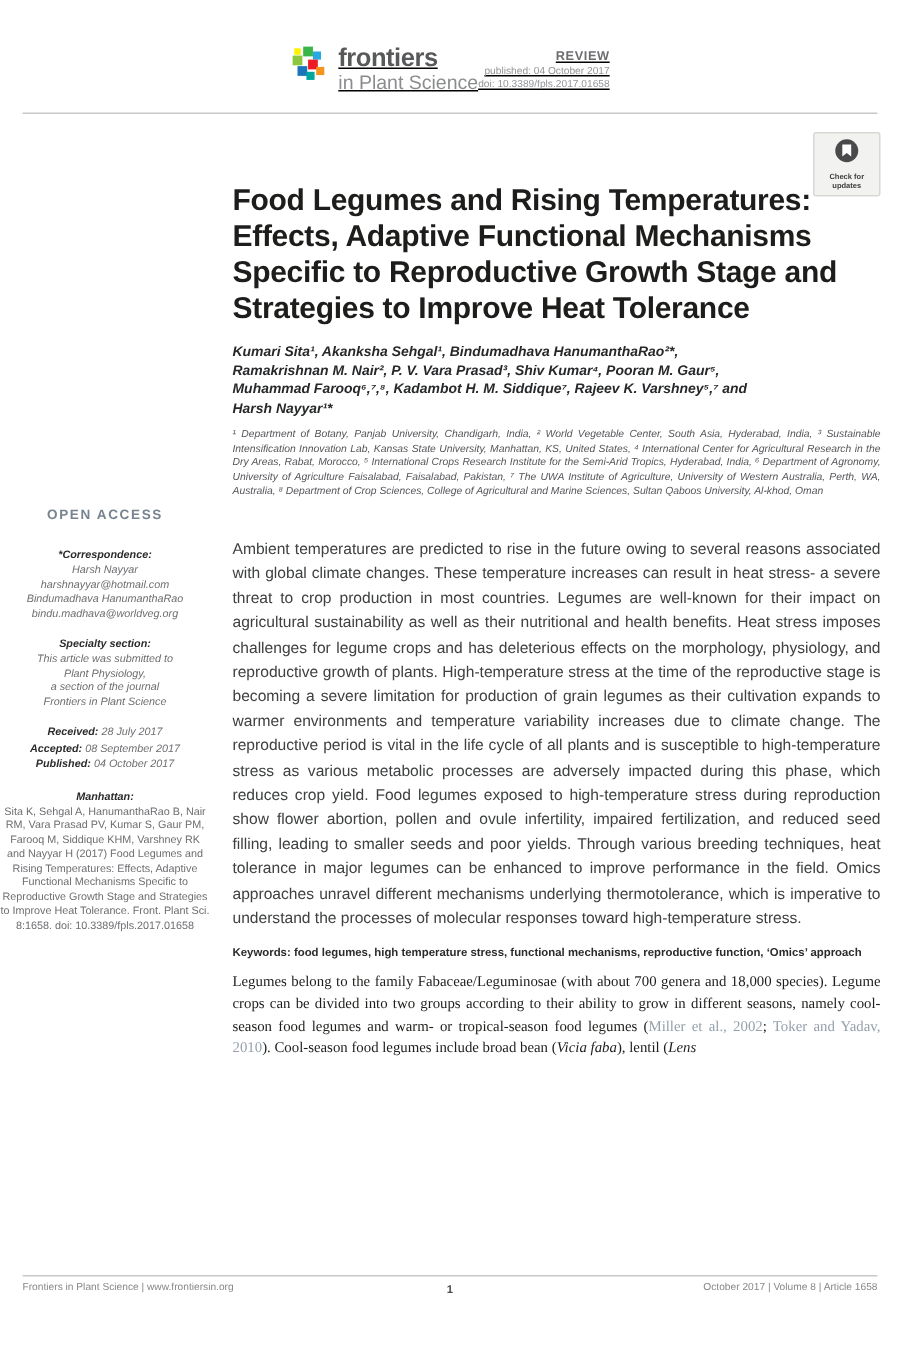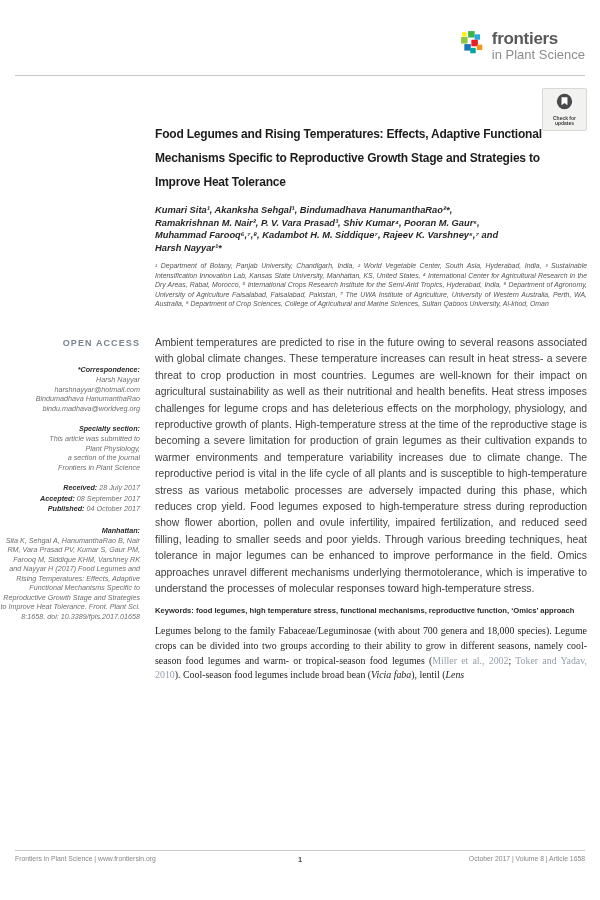--- a/index.html
+++ b/index.html
@@ -2,59 +2,59 @@
 <html><head>
 <meta charset="utf-8">
 <style>
   * { margin:0; padding:0; box-sizing:border-box; }
   html,body { background:#e9e9e9; }
   body { font-family:"Liberation Sans","DejaVu Sans",sans-serif; }
   .page { position:relative; width:600px; height:900px; margin:0 auto; background:#ffffff; overflow:hidden; }
 
   
   .page-header { position:absolute; top:30px; left:15px; right:15px; height:44px;
-                 display:flex; justify-content:flex-end; align-items:flex-start; }
+                 display:flex; justify-content:center; align-items:flex-start;text-decoration:underline; }
   .logo-wrap { display:flex; align-items:flex-start; gap:6px; }
   .logo-text .jname { font-size:17px; font-weight:bold; color:#58595b; letter-spacing:-0.3px; line-height:17px; }
   .logo-text .jsub  { font-size:13px; color:#8a8c8e; line-height:15px; }
   .meta-wrap { text-align:right; padding-top:2px; }
   .meta-wrap .atype { font-size:8.5px; font-weight:bold; color:#6d6e71; letter-spacing:0.4px; line-height:11px; }
   .meta-wrap .mline { font-size:6.8px; color:#939598; line-height:9px; }
   .header-rule { position:absolute; top:75px; left:15px; right:15px; border-top:1px solid #c8c8c8; }
 
   
   .cfu { position:absolute; top:88px; right:13px; width:45px; height:43px; background:#f2f2f0;
          border:1px solid #d8d8d4; border-radius:2px; display:flex; flex-direction:column;
          align-items:center; justify-content:center; gap:2px; cursor:pointer; }
   .cfu-label { font-size:5px; line-height:5.5px; color:#3d3d3d; text-align:center; font-weight:bold; width:40px; }
 
   
   .main-col { position:absolute; left:155px; top:122px; width:432px; }
-  .title { font-size:12px; line-height:24px; font-weight:bold; color:#1d1d1b; letter-spacing:-0.2px; }
+  .title { font-size:20px; line-height:24px; font-weight:bold; color:#1d1d1b; letter-spacing:-0.2px; }
   .authors { margin-top:10px; font-size:9.3px; line-height:12.5px; font-weight:bold; font-style:italic; color:#27282a; }
   .affils { margin-top:7px; font-size:6.9px; line-height:9.6px; font-style:italic; color:#55565a; text-align:justify; }
   .abstract { margin-top:26px; font-size:10.4px; line-height:16.4px; color:#3f4041; text-align:justify; }
   .keywords { margin-top:9px; font-size:7.6px; line-height:10px; font-weight:bold; color:#2b2b2b; }
   .sec-head { margin-top:24px; font-size:13px; font-weight:bold; color:#000; letter-spacing:0.3px; }
   .body-serif { margin-top:8px; font-family:"Liberation Serif","DejaVu Serif",serif; font-size:9.9px;
                 line-height:14.6px; color:#1d1d1b; text-align:justify; }
   .cite { color:#96a0ab; cursor:pointer; }
   .species { font-style:italic; }
 
   
-  .sidebar { position:absolute; left:0; top:338px; width:140px; text-align:right; }
+  .sidebar { position:absolute; left:0; top:338px; width:140px; text-align:center; }
   .oa { font-size:9px; font-weight:bold; letter-spacing:1.1px; color:#77838f; margin-bottom:17px; }
   .sblock { margin-bottom:11px; }
   .slabel { font-size:7.2px; line-height:10px; font-weight:bold; font-style:italic; color:#2b2b2b; }
   .sline  { font-size:7.2px; line-height:9.5px; font-style:italic; color:#6d6e71; }
   .sline.link { cursor:pointer; }
   .daterow { font-size:7.2px; line-height:10.5px; }
   .daterow .dl { font-weight:bold; font-style:italic; color:#2b2b2b; }
   .daterow .dv { font-style:italic; color:#6d6e71; }
-  .scite { font-size:7.2px; line-height:9.5px; font-style:italic; color:#6d6e71; }
+  .scite { font-size:7.2px; line-height:9.5px; color:#6d6e71; }
 
   
   .footer-rule { position:absolute; left:15px; right:15px; top:850px; border-top:1px solid #c9c9c9; }
   .page-footer { position:absolute; left:15px; right:15px; top:855px; display:flex; align-items:flex-start; }
   .pf-left  { flex:1; text-align:left;  font-size:6.8px; color:#85878a; }
   .pf-mid   { flex:1; text-align:center; font-size:7.5px; font-weight:bold; color:#4d4d4f; }
   .pf-right { flex:1; text-align:right; font-size:6.8px; color:#85878a; }
 </style>
 </head>
 <body>
@@ -72,20 +72,25 @@
           <rect x="4" y="13" width="6" height="6" fill="#1b75bb"></rect>
           <rect x="10.5" y="9" width="6" height="6" fill="#ed1c24"></rect>
           <rect x="15.5" y="13.5" width="5" height="5" fill="#f7941e"></rect>
           <rect x="9.5" y="16.5" width="5" height="5" fill="#00a79d"></rect>
         </svg>
       </span>
       <div class="logo-text">
         <div class="jname">frontiers</div>
         <div class="jsub">in Plant Science</div>
       </div>
+    </div>
+    <div class="meta-wrap">
+      <div class="atype">REVIEW</div>
+      <div class="mline">published: 04 October 2017</div>
+      <div class="mline">doi: 10.3389/fpls.2017.01658</div>
     </div>
   </div>
   <div class="header-rule"></div>
 
   <div class="cfu">
     <span>
       <svg width="17" height="17" viewBox="0 0 16 16">
         <circle cx="8" cy="8" r="7.2" fill="#4a4a4c"></circle>
         <path d="M5.2 4h5.6v7.6L8 9.4 5.2 11.6z" fill="#ffffff"></path>
       </svg>

